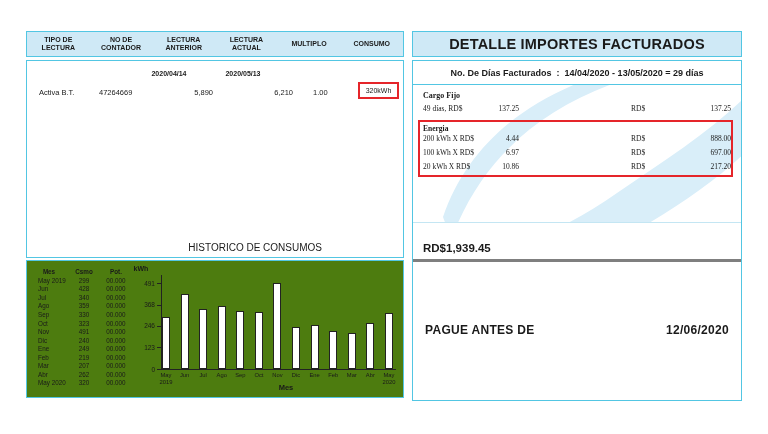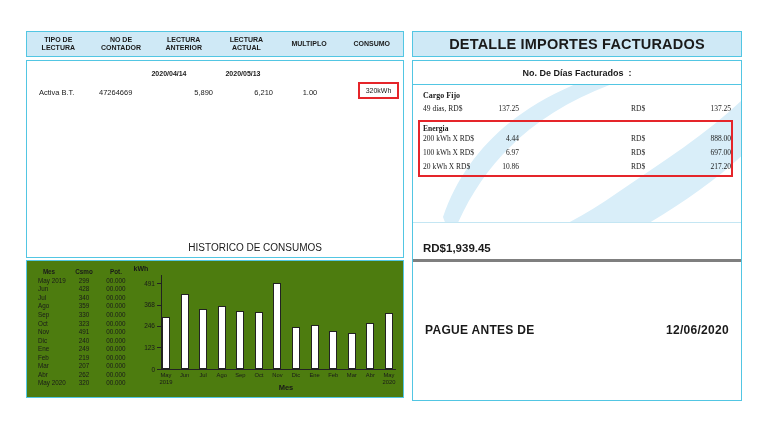--- a/index.html
+++ b/index.html
@@ -15,22 +15,22 @@
                    font-weight:bold; font-size:14.5px; letter-spacing:.2px; }
 
   
   #panel-meter { position:absolute; left:26px; top:60px; width:378px; height:198px;
                  border:1px solid #52c6e3; background:#fff; }
   #panel-meter .date { position:absolute; top:9px; width:60px; text-align:center; font-weight:bold; font-size:7px; }
   .d1 { left:112px; } .d2 { left:186px; }
   .mrow { position:absolute; top:27px; font-size:7.5px; }
   .m-tipo { left:12px; } .m-contador { left:72px; }
   .m-ant { left:126px; width:60px; text-align:right; }
-  .m-act { left:186px; width:60px; text-align:right; }
-  .m-mult { left:263px; width:40px; text-align:center; }
+  .m-act { left:186px; width:80px; text-align:right; }
+  .m-mult { left:286px; width:40px; text-align:left; }
   .consumo-box { position:absolute; left:331px; top:21px; width:41px; height:17px; border:2px solid #e5252a;
                  display:flex; align-items:center; justify-content:center; font-size:7px; }
   .hist-title { position:absolute; left:115px; top:181px; width:180px; text-align:right;
                 font-weight:normal; font-size:10px; }
 
   
   #panel-hist { position:absolute; left:26px; top:260px; width:378px; height:138px;
                 border:1px solid #52c6e3; background:#4d7c0f; font-size:6.3px; }
   #hist-table { position:absolute; left:2px; top:5px; width:106px; }
   .t-row { display:flex; height:8.55px; align-items:center; }
@@ -229,20 +229,21 @@
       <div class="xtick-label" style="left: 328.38px;">Abr</div>
       <div class="xtick-label" style="left: 346.96px;">May<br>2020</div>
     </div>
   <span class="mes-label">Mes</span>
 </div>
 
 <div id="panel-detail">
   <div class="dias-row">
     <span>No. De Días Facturados</span>
     <span>:</span>
+    <span>14/04/2020 - 13/05/2020 = 29 días</span>
   </div>
 
   <div class="detail-body">
     <svg class="swoosh" width="330" height="258" viewBox="0 0 330 258">
       <path d="M30,132 C55,60 114,10 206,-16 L217,-7 C136,18 76,66 44,140 C39,148 33,142 30,132 Z" fill="#d9eef9"></path>
       <path d="M14,188 C68,178 138,154 204,108 C254,74 304,42 338,6 L338,62 C302,98 248,134 190,163
                C134,191 66,207 36,203 C19,200 9,194 14,188 Z" fill="#d9eef9"></path>
     </svg>
 
     <span class="cargo-head">Cargo Fijo</span>

